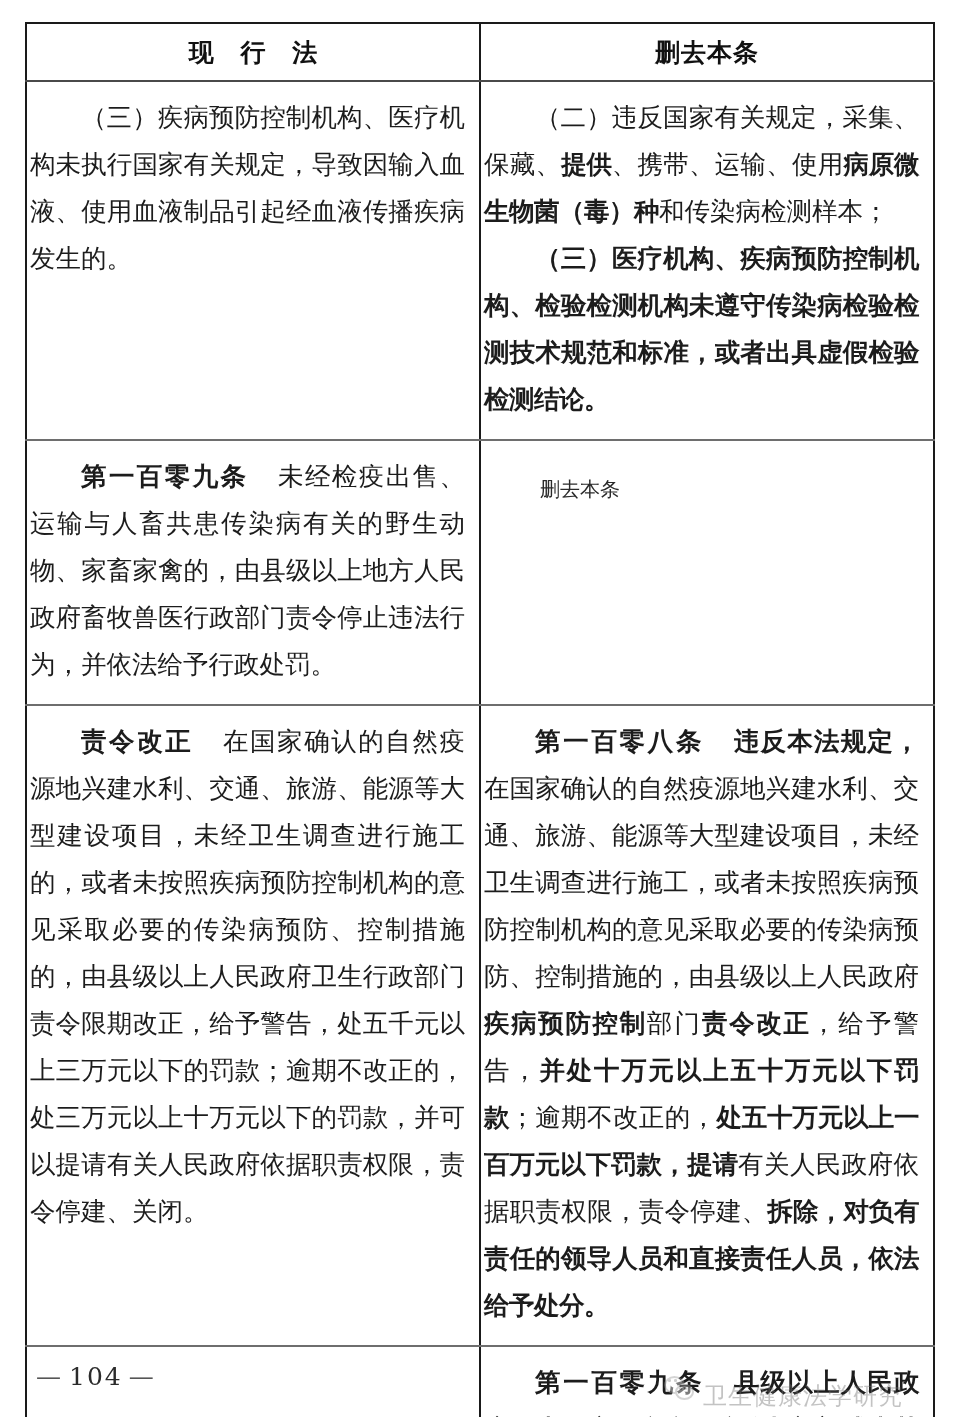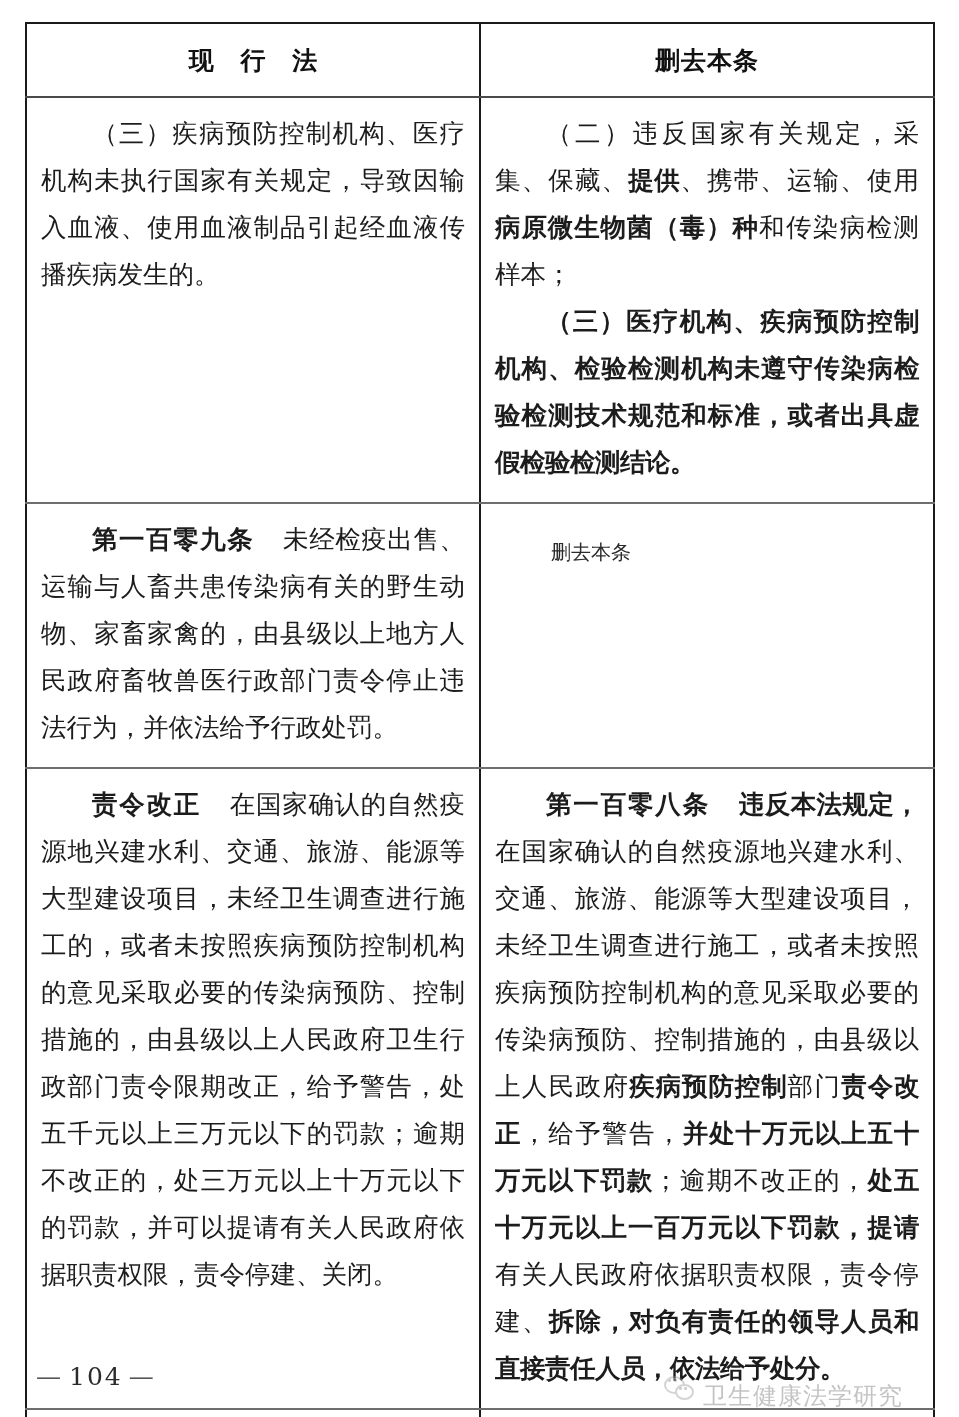--- a/index.html
+++ b/index.html
@@ -55,28 +55,28 @@
 
   
   .hdr-cell {
     height: 56px;
     text-align: center;
     vertical-align: middle;
     font-weight: 700;
     font-size: 25px;
     letter-spacing: 1px;
     font-family: "DejaVu Sans", "Liberation Sans", sans-serif;
-    padding: 8px;
+    padding: 0;
   }
   .hdr-cell .spaced { letter-spacing: 9px; padding-left: 9px; }
 
   
   .cell {
     vertical-align: top;
-    padding: 12px 14px 16px 14px;
+    padding: 12px 14px 16px 3px;
   }
 
   
   .para {
     margin: 0 0 0 0;
     text-indent: 2em;
     font-size: 25.5px;
     line-height: 47px;
     text-align: justify;
     text-justify: inter-ideograph;

